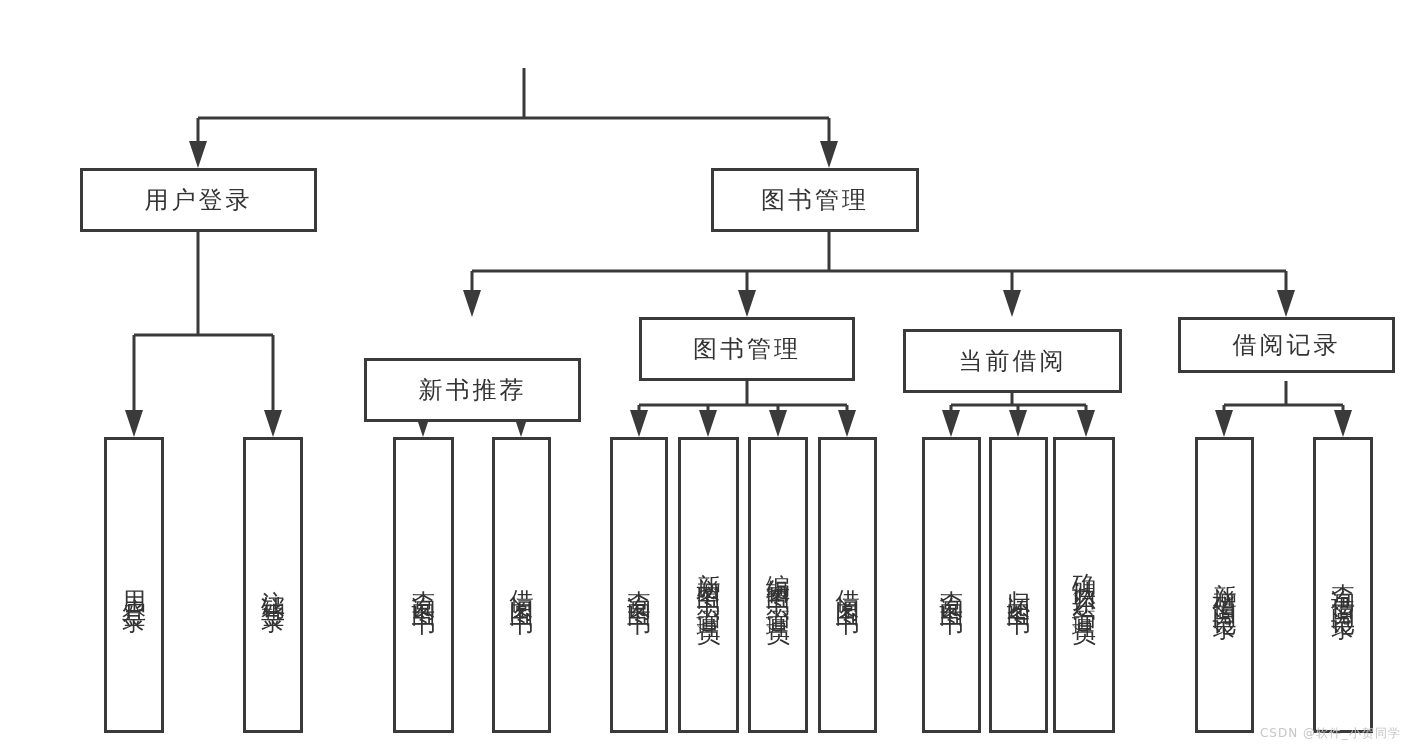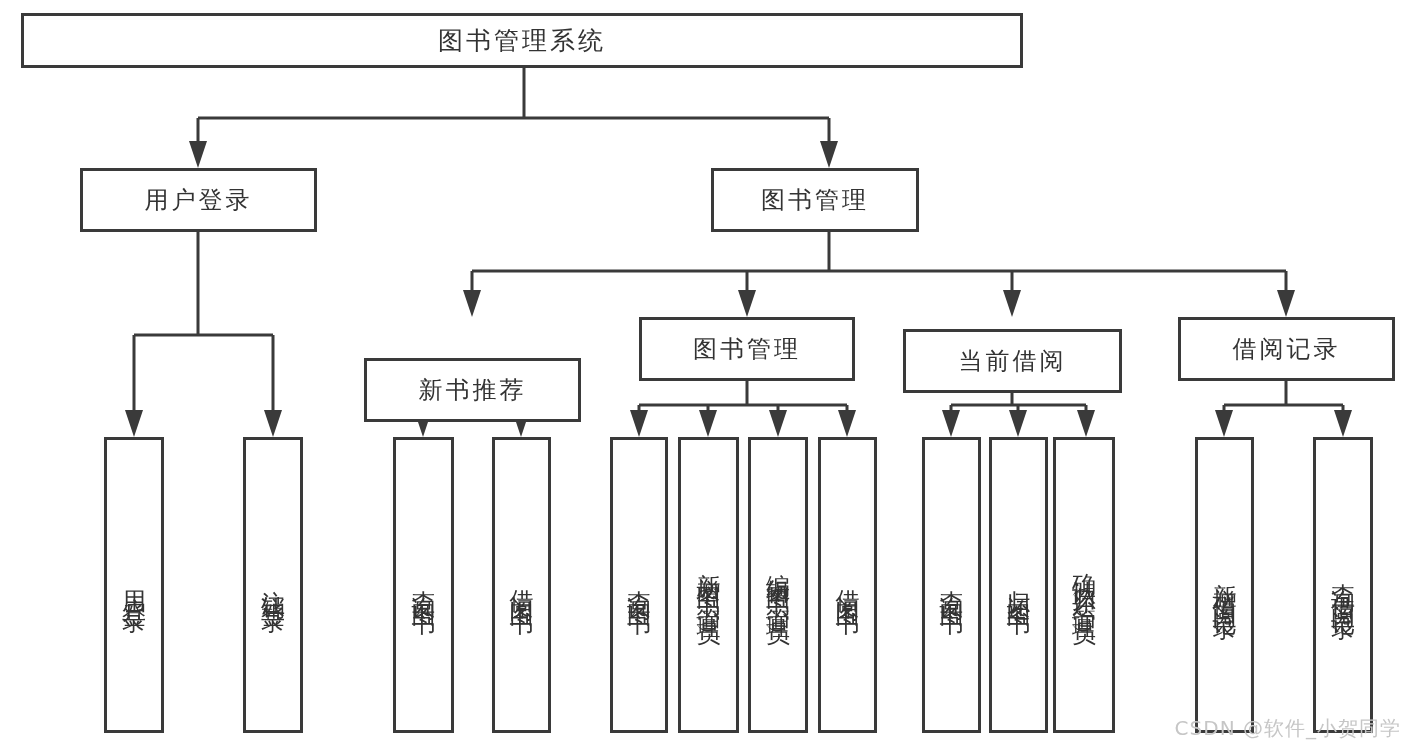--- a/index.html
+++ b/index.html
@@ -37,21 +37,21 @@
   .vbox {
     writing-mode: vertical-rl;
     font-size: 24px;
     letter-spacing: 7px;
     line-height: 1;
   }
   .watermark {
     position: absolute;
     right: 4px;
     bottom: 5px;
-    font-size: 20px;
+    font-size: 12px;
     letter-spacing: 1px;
     color: #c6c6c6;
     z-index: 5;
     white-space: nowrap;
     margin-left: 17px;
   }
 </style>
 </head>
 <body>
 
@@ -83,41 +83,38 @@
       <polygon points="769,410 787,410 778,437"></polygon>
       <polygon points="838,410 856,410 847,437"></polygon>
       <polygon points="942,410 960,410 951,437"></polygon>
       <polygon points="1009,410 1027,410 1018,437"></polygon>
       <polygon points="1077,410 1095,410 1086,437"></polygon>
       <polygon points="1215,410 1233,410 1224,437"></polygon>
       <polygon points="1334,410 1352,410 1343,437"></polygon>
     </g>
   </svg>
 
-  <div class="node hbox root-box" style="left:21px; top:13px; width:1002px; height:55px;">
-    <span>图书管理系统</span>
-  </div>
 
   <div class="node hbox" style="left:80px; top:168px; width:237px; height:64px;">
     <span>用户登录</span>
   </div>
   <div class="node hbox" style="left:711px; top:168px; width:208px; height:64px;">
     <span>图书管理</span>
   </div>
 
   <div class="node hbox" style="left:364px; top:317px; width:217px; height:64px;margin-top:41px;">
     <span>新书推荐</span>
   </div>
   <div class="node hbox" style="left:639px; top:317px; width:216px; height:64px;">
     <span>图书管理</span>
   </div>
   <div class="node hbox" style="left:903px; top:329px; width:219px; height:64px;">
     <span>当前借阅</span>
   </div>
-  <div class="node hbox" style="left:1178px; top:317px; width:217px; height:64px;">
+  <div class="node hbox" style="left:1178px; top:317px; width:217px; height:56px;">
     <span>借阅记录</span>
   </div>
 
   <div class="node vbox" style="left:104px; top:437px; width:60px; height:296px;">
     <span>用户登录</span>
   </div>
   <div class="node vbox" style="left:243px; top:437px; width:60px; height:296px;">
     <span>注销登录</span>
   </div>
 

